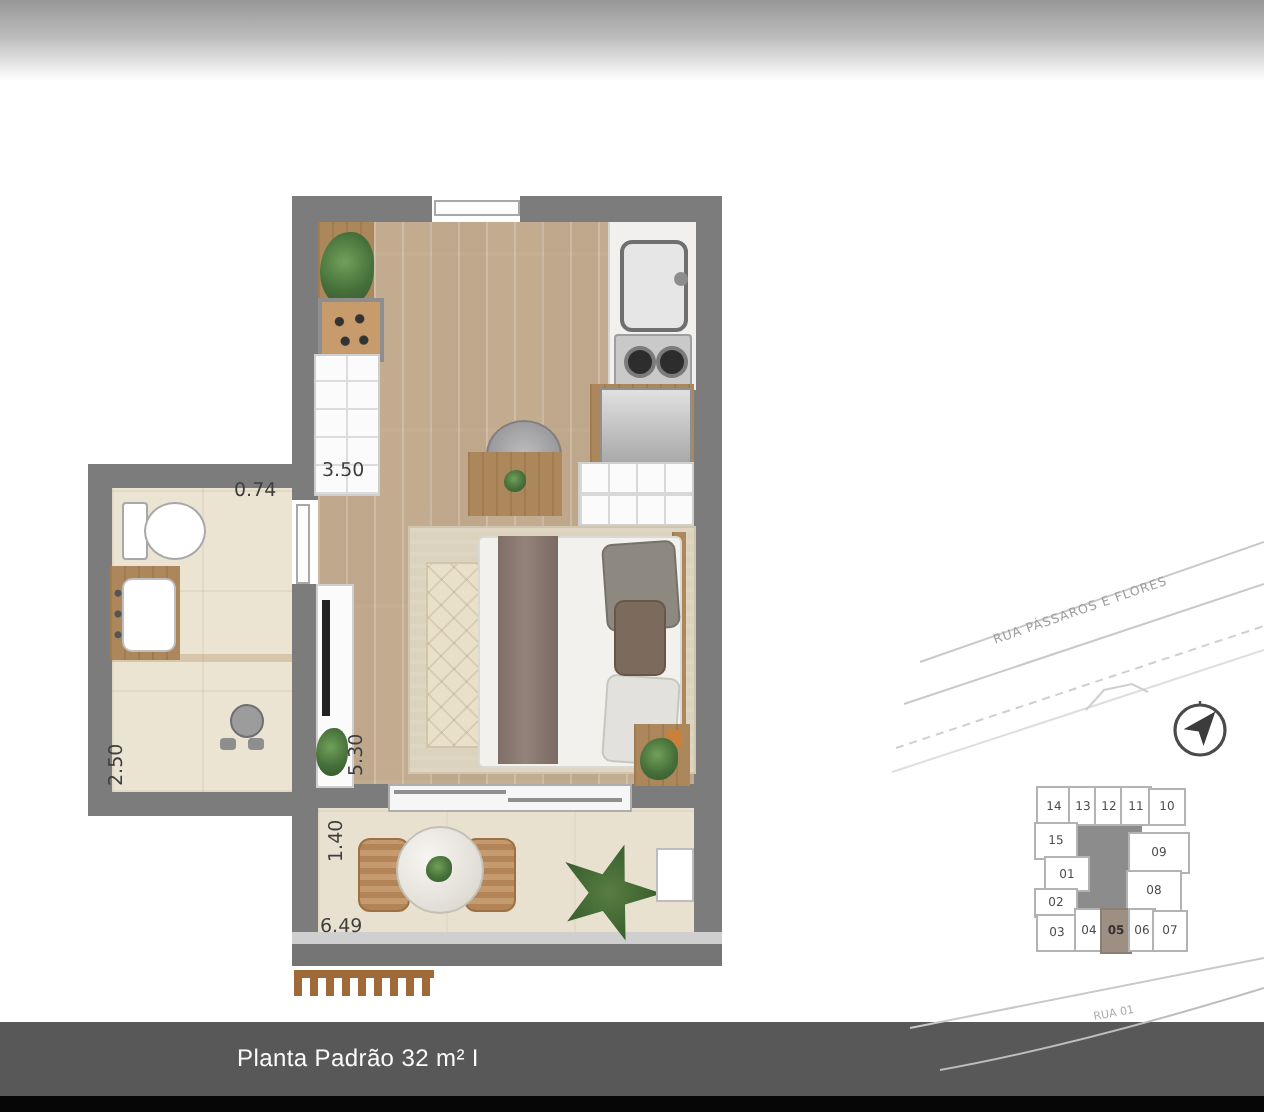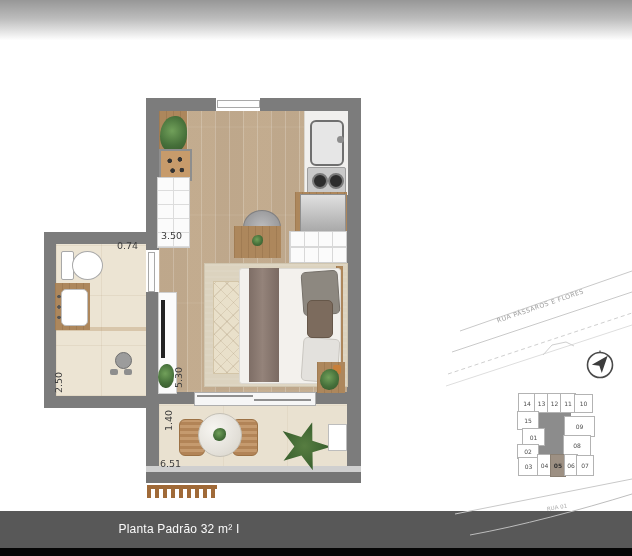--- a/index.html
+++ b/index.html
@@ -156,21 +156,21 @@
          background-image:radial-gradient(circle at 50% 10%, #555 1.5px, rgba(0,0,0,0) 2px),radial-gradient(circle at 50% 50%, #555 1.5px, rgba(0,0,0,0) 2px),radial-gradient(circle at 50% 90%, #555 1.5px, rgba(0,0,0,0) 2px);"></div>
     <div class="abs" style="left:99px;top:352px;width:15px;height:15px;background:#9c9c9c;border:1px solid #6f6f6f;border-radius:50%;"></div>
     <div class="abs" style="left:94px;top:369px;width:8px;height:6px;background:#8e8e8e;border-radius:2px;"></div>
     <div class="abs" style="left:108px;top:369px;width:8px;height:6px;background:#8e8e8e;border-radius:2px;"></div>
 
     <div class="lbl" style="left:145px;top:230px;">3.50</div>
     <div class="lbl" style="left:101px;top:240px;">0.74</div>
     <div class="lbl v" style="left:37px;top:393px;">2.50</div>
     <div class="lbl v" style="left:157px;top:388px;">5.30</div>
     <div class="lbl v" style="left:147px;top:431px;">1.40</div>
-    <div class="lbl" style="left:144px;top:458px;">6.51</div>
+    <div class="lbl" style="left:144px;top:458px;">6.49</div>
   </div>
 
   <div class="footer-bar">
     <span class="footer-lbl">Planta Padrão 32 m² I Studio</span>
   </div>
   <div class="black-strip"></div>
 
   <div class="siteplan">
 
     <svg style="position:absolute;left:440px;top:258px;" width="192" height="298" viewBox="0 0 192 298">

